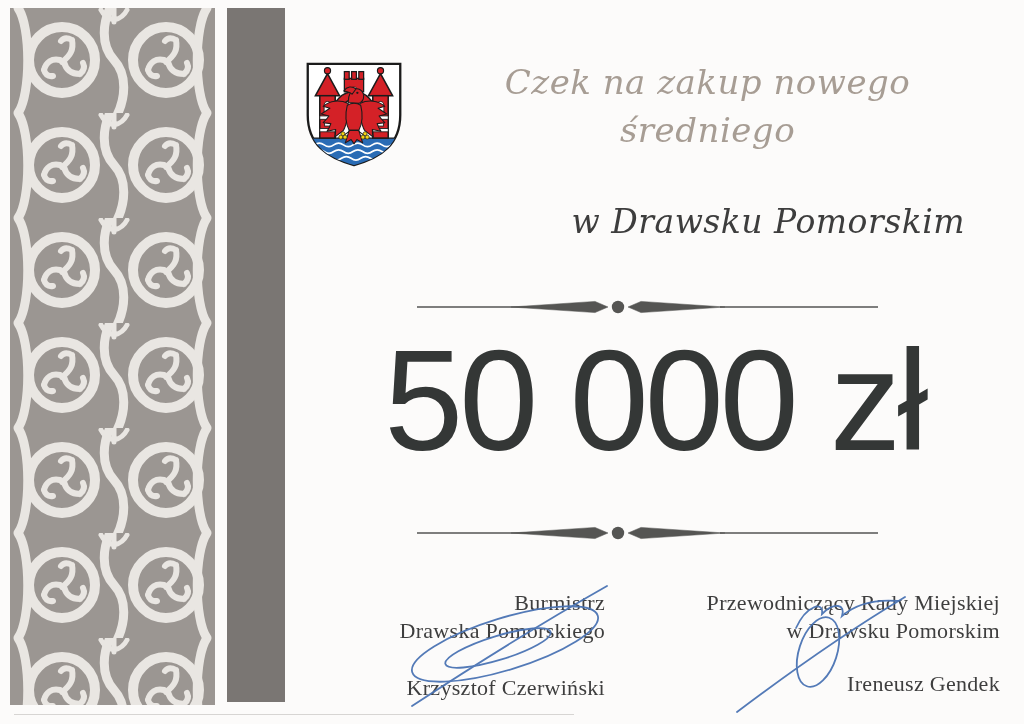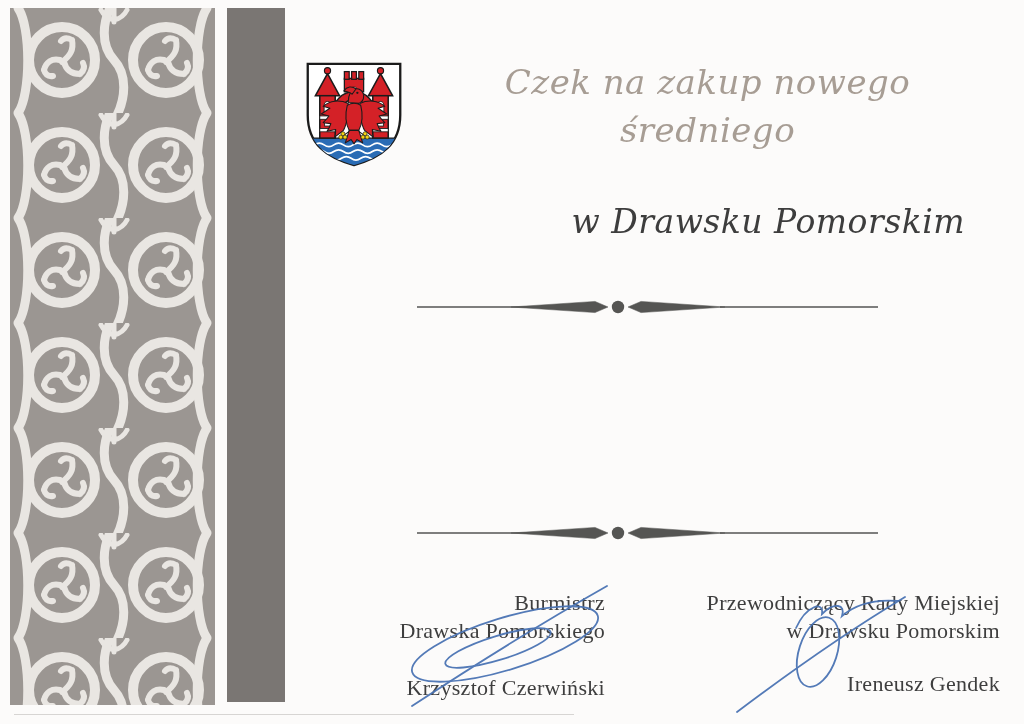--- a/index.html
+++ b/index.html
@@ -219,20 +219,21 @@
   <svg class="divider divider-top" viewBox="0 0 465 20">
     <g fill="#555553" stroke="#555553">
       <line x1="2" y1="10" x2="128" y2="10" stroke-width="1.3"></line>
       <path d="M96,10 L180,4.4 L193,10 L180,15.6 Z" stroke-width="0.5"></path>
       <circle cx="203" cy="10" r="6.2" stroke="none"></circle>
       <path d="M310,10 L226,4.4 L213,10 L226,15.6 Z" stroke-width="0.5"></path>
       <line x1="305" y1="10" x2="463" y2="10" stroke-width="1.3"></line>
     </g>
   </svg>
 
+  <div class="amount">50 000 zł</div>
 
   <svg class="divider divider-bottom" viewBox="0 0 465 20">
     <g fill="#555553" stroke="#555553">
       <line x1="2" y1="10" x2="128" y2="10" stroke-width="1.3"></line>
       <path d="M96,10 L180,4.4 L193,10 L180,15.6 Z" stroke-width="0.5"></path>
       <circle cx="203" cy="10" r="6.2" stroke="none"></circle>
       <path d="M310,10 L226,4.4 L213,10 L226,15.6 Z" stroke-width="0.5"></path>
       <line x1="305" y1="10" x2="463" y2="10" stroke-width="1.3"></line>
     </g>
   </svg>

